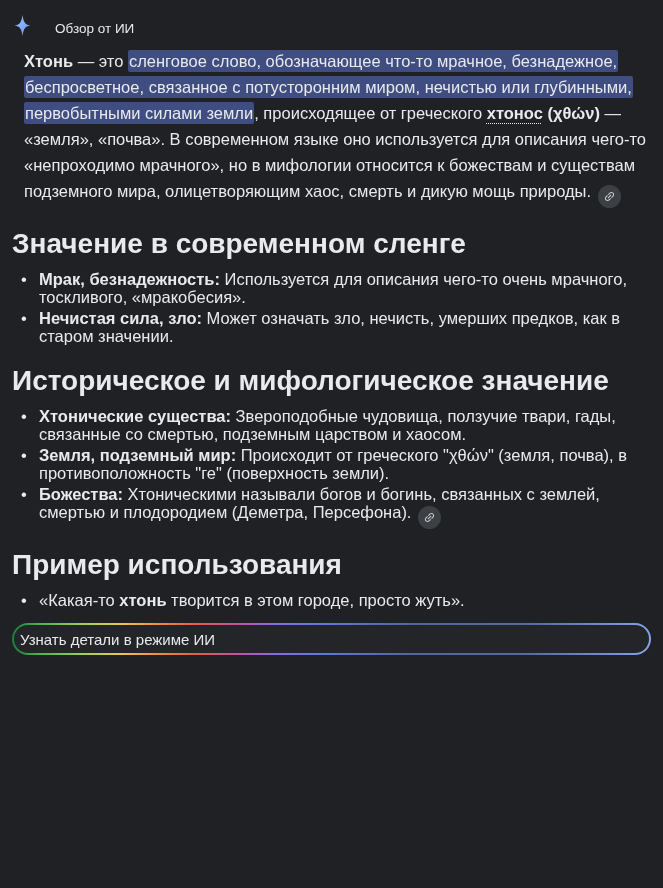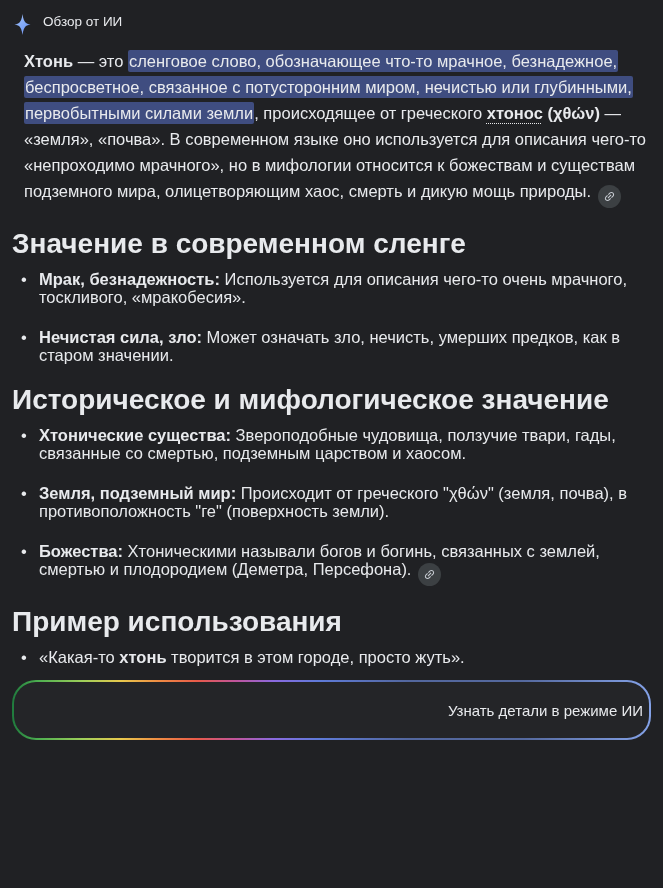--- a/index.html
+++ b/index.html
@@ -6,56 +6,56 @@
     --bg:#202124; --text:#e8eaed; --muted:#9aa0a6; --hl:#3f4d80;
     --chip:#3c4043; --chip-glyph:#c8ccd3; --icon:#b6c3e6;
   }
   *{box-sizing:border-box}
   html,body{margin:0;padding:0}
   body{
     width:663px;height:888px;overflow:hidden;background:var(--bg);
     color:var(--text);font-family:"Liberation Sans",sans-serif;
   }
   .wrap{padding:14px 12px 0 12px}
-  .hdr{display:flex;align-items:flex-start;gap:10px;height:22px}
+  .hdr{display:flex;align-items:flex-end;gap:22px;height:22px}
   .hdr .title{font-size:13.5px;color:var(--text)}
   .spark{width:21px;height:21px;display:block}
   .intro{font-size:16.5px;line-height:26px;margin:12px 0 0 12px}
   .seg-normal{}
   .seg-bold{font-weight:bold}
   .seg-highlight{
     background:var(--hl);padding:2px 1px;border-radius:2px;
     -webkit-box-decoration-break:clone;box-decoration-break:clone;
   }
   .seg-term{
     font-weight:bold;cursor:pointer;color:var(--text);
     text-decoration:underline dotted;text-decoration-thickness:1px;
     text-underline-offset:4px;
   }
   .sec-title{font-size:28px;font-weight:bold;margin:24px 0 0 0;line-height:24px}
   ul.blist{list-style:none;margin:0;padding:0}
   ul.blist li{
     position:relative;padding-left:27px;font-size:16.5px;line-height:18px;margin-top:14px;
   }
-  ul.blist li + li{margin-top:22px}
+  ul.blist li + li{margin-top:3px}
   ul.blist li::before{content:"•";position:absolute;left:9px;top:0;color:var(--text)}
   .chip{
     display:inline-flex;width:23px;height:23px;border-radius:50%;background:var(--chip);
     align-items:center;justify-content:center;margin-left:7px;vertical-align:-6px;cursor:pointer;
   }
   .chip svg{width:13px;height:13px;fill:var(--chip-glyph);transform:rotate(-45deg)}
   .btn-border{
     margin-top:14px;border-radius:24px;padding:2px;
     background:linear-gradient(90deg,
       #1f7a3d 0%, #4caf50 4%, #9ecf5a 11%, #e8c94d 17%, #ef8b43 23%,
       #e85a4a 29%, #c0559c 35%, #8a6ae0 41%, #5f7bd9 48%, #53679e 62%,
       #55699e 80%, #84a2e8 100%);
   }
   .btn{
-    display:flex;align-items:center;justify-content:flex-end;width:100%;height:56px;
+    display:flex;align-items:center;justify-content:flex-start;width:100%;height:28px;
     border:none;border-radius:22px;background:#242528;color:var(--text);
     font-size:15px;font-family:"Liberation Sans",sans-serif;cursor:pointer;
   }
 </style>
 </head>
 <body>
 
 <div class="wrap">
 
   <div class="hdr">

